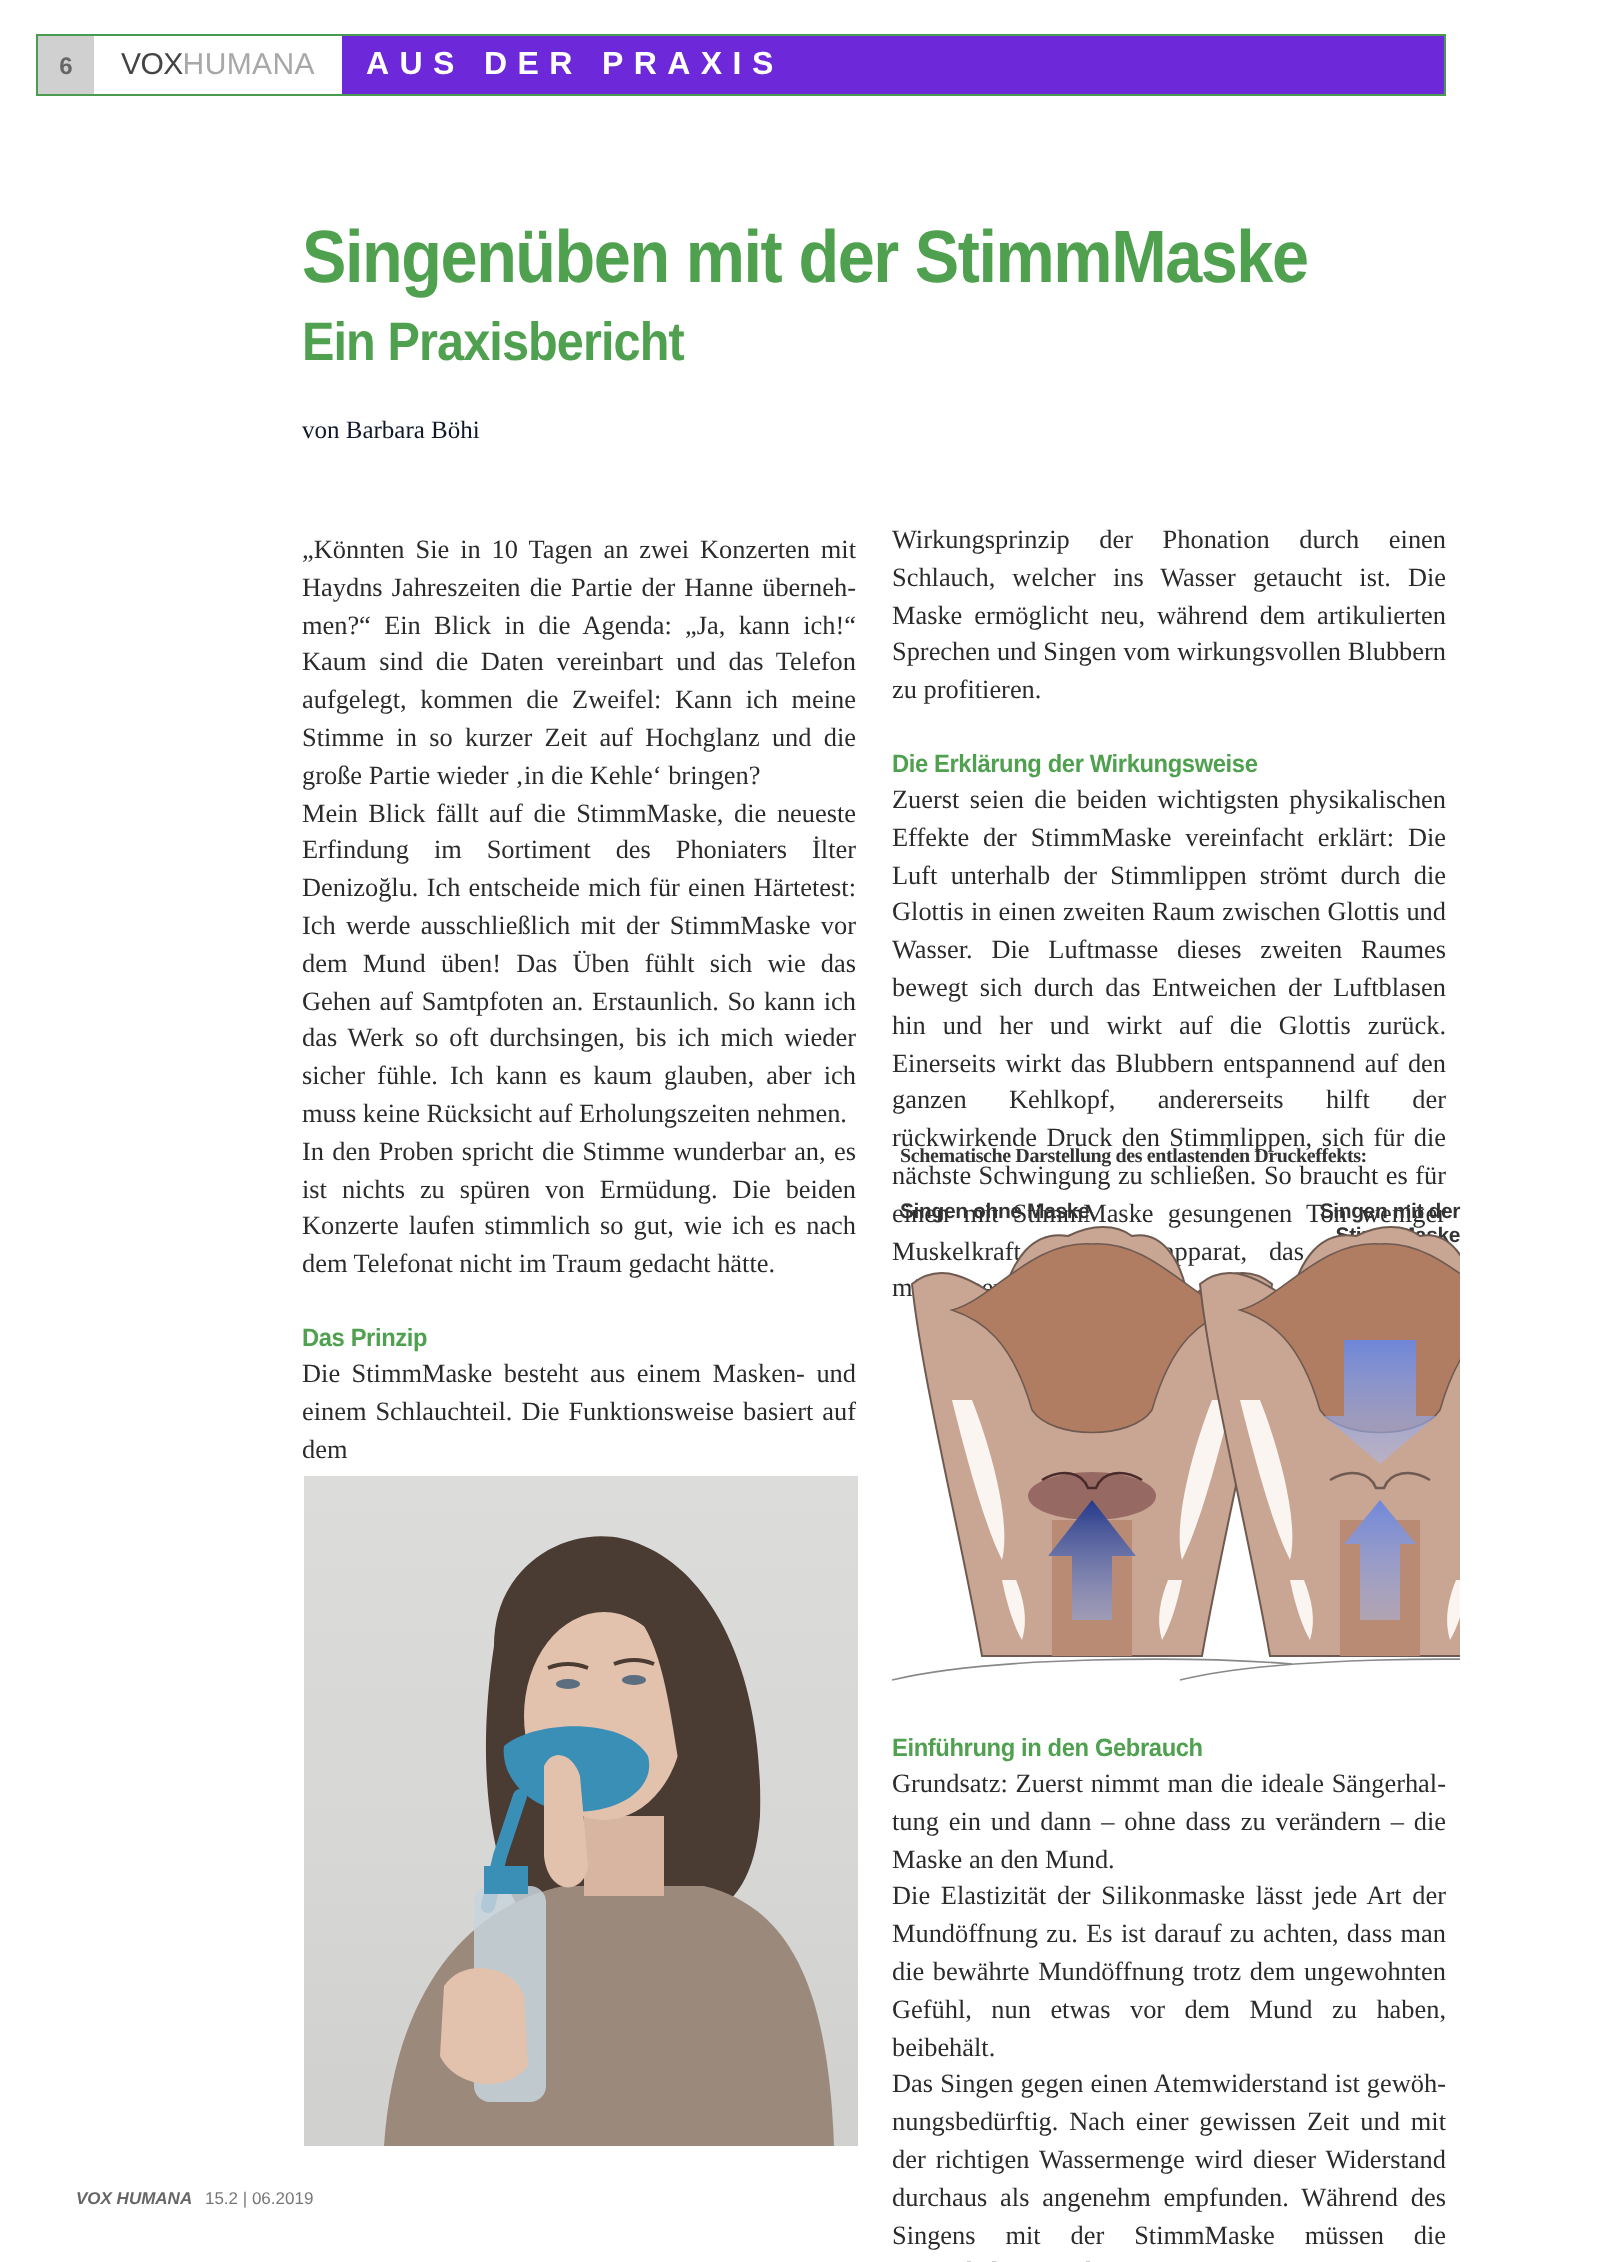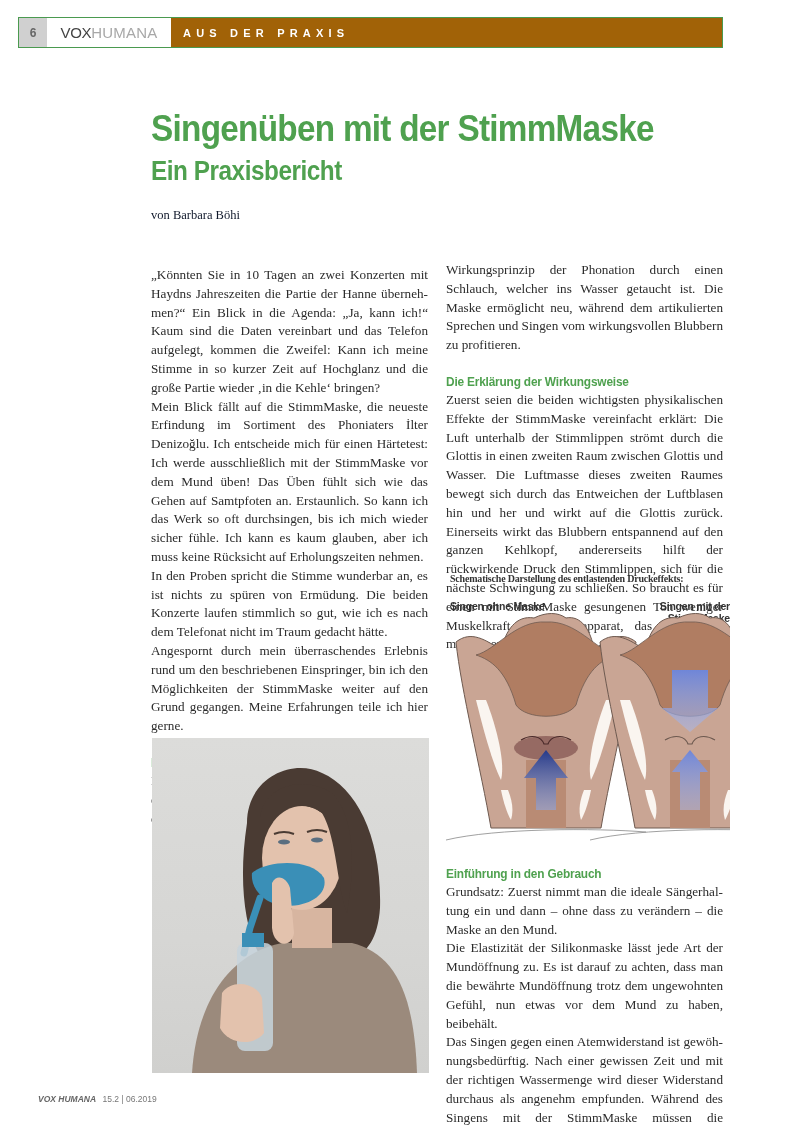--- a/index.html
+++ b/index.html
@@ -5,21 +5,21 @@
     * { margin: 0; padding: 0; box-sizing: border-box; }
     html, body { width: 800px; height: 1131px; background: #ffffff; overflow: hidden; }
     body { position: relative; font-family: "Liberation Serif", "DejaVu Serif", serif; color: #2a2a2a; }
 
     
     .header { position: absolute; left: 18px; top: 17px; width: 705px; height: 31px; display: flex; border: 1px solid #4a9a4f; }
     .hdr-page { width: 28px; background: #d0d0d0; color: #666; font-family: "Liberation Sans", sans-serif; font-size: 12px; display: flex; align-items: center; justify-content: center; font-weight: bold; }
     .hdr-logo { width: 124px; background: #ffffff; display: flex; align-items: center; justify-content: center; font-family: "Liberation Sans", sans-serif; font-size: 15px; letter-spacing: -0.3px; }
     .hdr-logo .vox { color: #444; font-weight: normal; }
     .hdr-logo .humana { color: #a8a8a8; font-weight: normal; letter-spacing: 0.2px; }
-    .hdr-section { flex: 1; background: #a16207; color: #ffffff; font-family: "Liberation Sans", sans-serif; font-weight: bold; font-size: 11px; letter-spacing: 5.2px; display: flex; align-items: center; padding-left: 12px; }
+    .hdr-section { flex: 1; background: #6d28d9; color: #ffffff; font-family: "Liberation Sans", sans-serif; font-weight: bold; font-size: 16px; letter-spacing: 5.2px; display: flex; align-items: center; padding-left: 12px; }
 
     
     .title { position: absolute; left: 151px; top: 108px; font-family: "Liberation Sans", sans-serif; font-weight: bold; color: #4fa14f; font-size: 37px; letter-spacing: -0.8px; transform: scaleX(0.9); transform-origin: left top; white-space: nowrap; }
     .subtitle { position: absolute; left: 151px; top: 156px; font-family: "Liberation Sans", sans-serif; font-weight: bold; color: #4fa14f; font-size: 27px; letter-spacing: -0.5px; transform: scaleX(0.9); transform-origin: left top; white-space: nowrap; }
     .byline { position: absolute; left: 151px; top: 208px; font-size: 12.5px; color: #0f172a; }
 
     
     .col { position: absolute; font-size: 13.2px; line-height: 18.8px; text-align: justify; hyphens: manual; color: #2b2b2b; }
     .col-left { left: 151px; top: 266px; width: 277px; }
     .col-right { left: 446px; top: 261px; width: 277px; }
@@ -55,21 +55,20 @@
 </div>
 
 <h1 class="title">Singenüben mit der StimmMaske</h1>
 <h2 class="subtitle">Ein Praxisbericht</h2>
 <div class="byline">von Barbara Böhi</div>
 
 <div class="col col-left">
   <p>„Könnten Sie in 10 Tagen an zwei Konzerten mit Haydns Jahreszeiten die Partie der Hanne überneh­men?“ Ein Blick in die Agenda: „Ja, kann ich!“ Kaum sind die Daten vereinbart und das Telefon aufgelegt, kommen die Zweifel: Kann ich meine Stimme in so kurzer Zeit auf Hochglanz und die große Partie wieder ‚in die Kehle‘ bringen?</p>
   <p>Mein Blick fällt auf die StimmMaske, die neueste Er­findung im Sortiment des Phoniaters İlter Denizoğlu. Ich entscheide mich für einen Härtetest: Ich werde aus­schließlich mit der StimmMaske vor dem Mund üben! Das Üben fühlt sich wie das Gehen auf Samtpfoten an. Erstaunlich. So kann ich das Werk so oft durch­singen, bis ich mich wieder sicher fühle. Ich kann es kaum glauben, aber ich muss keine Rücksicht auf Er­holungszeiten nehmen.</p>
   <p>In den Proben spricht die Stimme wunderbar an, es ist nichts zu spüren von Ermüdung. Die beiden Konzerte laufen stimmlich so gut, wie ich es nach dem Telefonat nicht im Traum gedacht hätte.</p>
-  <p>Angespornt durch mein überraschendes Erlebnis rund um den beschriebenen Einspringer, bin ich den Mög­lichkeiten der StimmMaske weiter auf den Grund ge­gangen. Meine Erfahrungen teile ich hier gerne.</p>
   <div class="gap"></div>
   <h3>Das Prinzip</h3>
   <p>Die StimmMaske besteht aus einem Masken- und ei­nem Schlauchteil. Die Funktionsweise basiert auf dem</p>
 </div>
 
 <div class="photo">
   <svg width="277" height="335" viewBox="0 0 277 335">
 
     <path d="M95 85 C 95 40, 140 20, 170 35 C 205 50, 230 100, 228 170 C 226 200, 215 215, 200 220 L 110 220 C 95 200, 85 150, 95 85 Z" fill="#4a3b33"></path>
 

